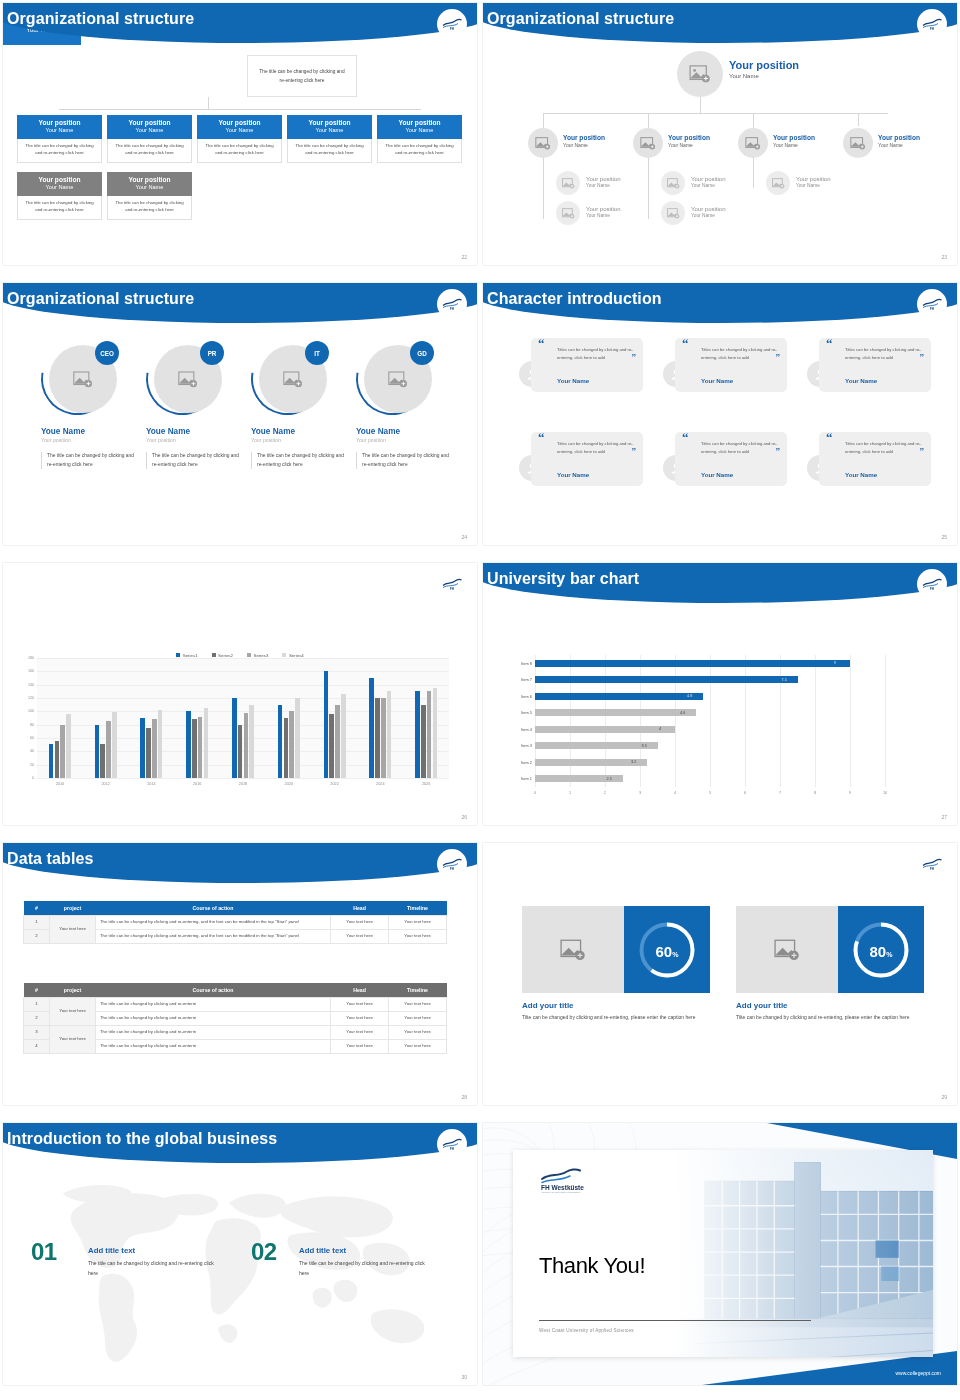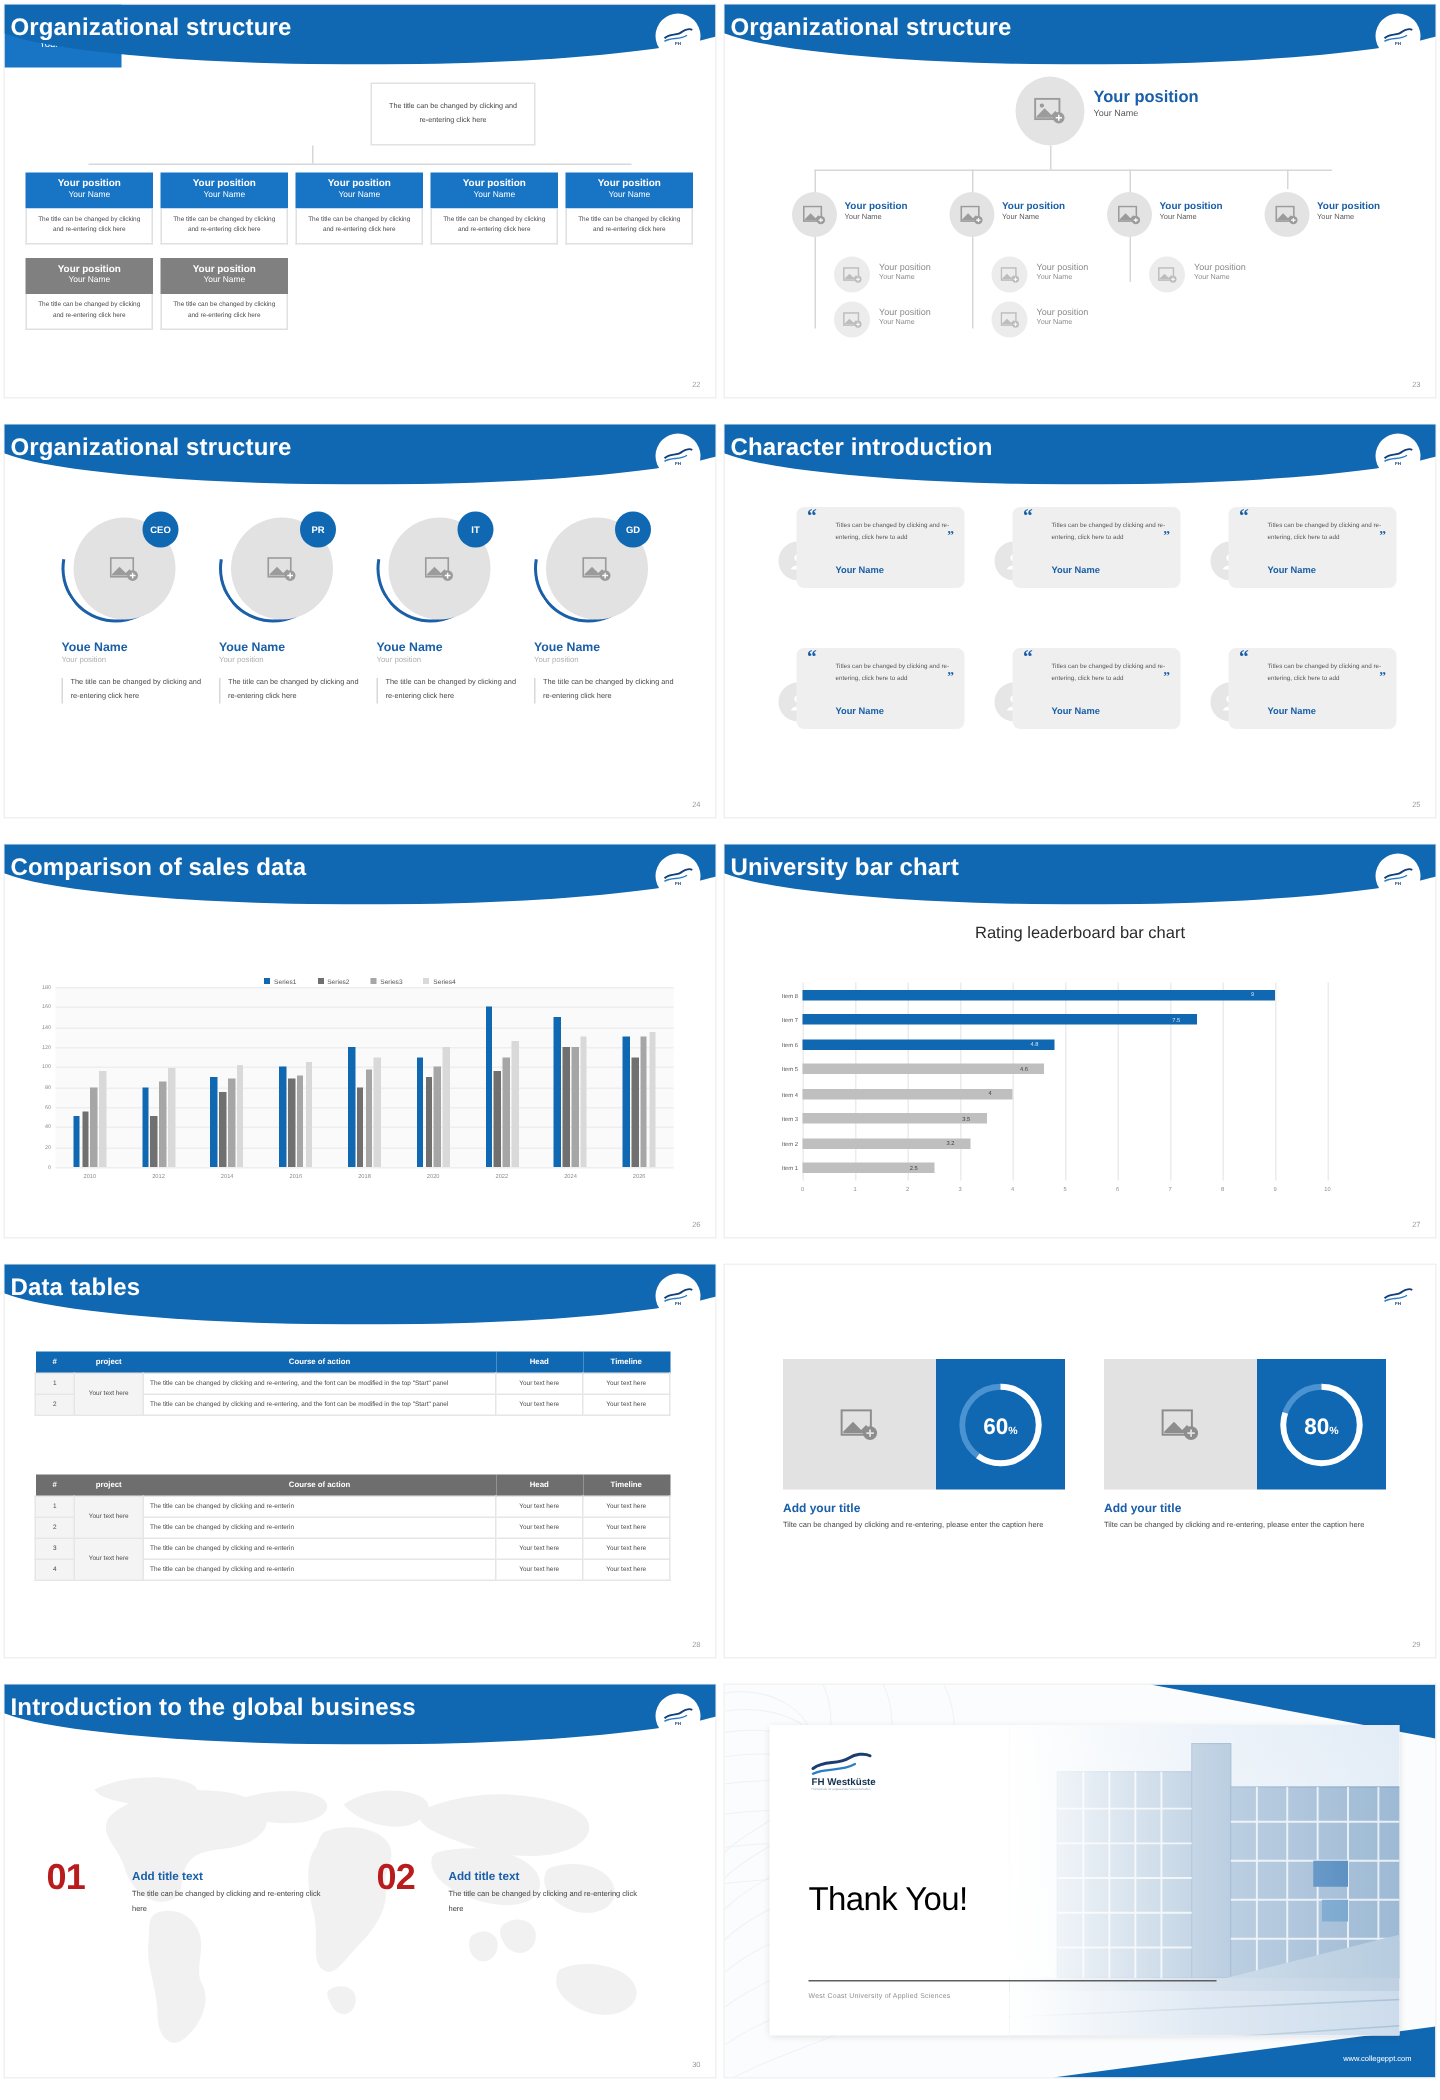--- a/index.html
+++ b/index.html
@@ -98,21 +98,21 @@
   .c-head, .c-time { width:58px; text-align:center; }
 
   
   .donut-box { position:absolute; background:#1168b2; display:flex; align-items:center; justify-content:center; }
   .img-box { position:absolute; background:#e2e2e2; display:flex; align-items:center; justify-content:center; }
   .donut-num { position:absolute; color:#fff; font-weight:bold; }
   .s29-title { color:#1a5fa8; font-weight:bold; font-size:8px; }
   .s29-desc { color:#4a4a4a; font-size:5px; line-height:1.85; margin-top:3px; }
 
   
-  .bignum { color:#b91c1c; font-weight:bold; font-size:24px; letter-spacing:-0.5px; }
+  .bignum { color:#0f766e; font-weight:bold; font-size:24px; letter-spacing:-0.5px; }
   .s30-t { color:#1a5fa8; font-weight:bold; font-size:7.8px; }
   .s30-d { color:#444; font-size:5px; line-height:1.95; margin-top:4px; }
   .worldmap { position:absolute; left:40px; top:40px; width:400px; height:215px; opacity:.5; }
 
   
   .ty-root { position:absolute; inset:0; background:#fbfcfd; overflow:hidden; }
   .ty-card { position:absolute; left:30px; top:27px; right:24px; bottom:28px; background:#fff;
              box-shadow:0 1px 5px rgba(0,0,0,.13); overflow:hidden; }
   .ty-logo { position:absolute; left:26px; top:18px; }
   .ty-h1 { position:absolute; left:26px; top:103px; color:#000000; font-size:22px; font-weight:normal; letter-spacing:-.4px;}
@@ -546,24 +546,20 @@
     <div class="qtext">Titles can be changed by clicking and re-entering, click here to add</div>
     <div class="qname">Your Name</div>
   </div>
 
   <div class="pagenum">25</div>
 </div>
     </div>
 
 <div class="slide">
       <div class="slide-inner">
-  <div class="band">
-    <div class="band-bg"></div>
-    <div class="band-title">Comparison of sales data</div>
-  </div>
   <div class="logo-badge">
     <svg viewBox="0 0 44 26">
             <path d="M4 16 C12 8 20 14 28 7 C32 4 38 3 41 5" stroke="#123f7a" stroke-width="2.4" fill="none"></path>
             <path d="M4 20 C14 14 24 19 34 12" stroke="#2a7fc4" stroke-width="2" fill="none"></path>
             <text x="22" y="25" font-size="6" text-anchor="middle" fill="#123f7a" font-family="sans-serif" font-weight="bold">FH</text>
           </svg>
   </div>
 
   <div id="s26-legend" style="position:absolute;top:80px;width:100%;text-align:center;"><span class="legend-item">
             <span class="legend-sw" style="background: rgb(17, 104, 178);"></span>
@@ -660,21 +656,20 @@
     <div class="band-title">University bar chart</div>
   </div>
   <div class="logo-badge">
     <svg viewBox="0 0 44 26">
             <path d="M4 16 C12 8 20 14 28 7 C32 4 38 3 41 5" stroke="#123f7a" stroke-width="2.4" fill="none"></path>
             <path d="M4 20 C14 14 24 19 34 12" stroke="#2a7fc4" stroke-width="2" fill="none"></path>
             <text x="22" y="25" font-size="6" text-anchor="middle" fill="#123f7a" font-family="sans-serif" font-weight="bold">FH</text>
           </svg>
   </div>
 
-  <div class="chart-title" style="top:53px;font-size:11px;">Rating leaderboard bar chart</div>
   <div id="s27-plot" class="plot" style="left:52px;top:92px;width:350px;height:132px;"></div>
   <div id="s27-axis">
           <div class="vline" style="left: 52px; top: 92px; height: 132px;"></div>
           <div class="xlab" style="left: 42px; width: 20px; top: 228px;">0</div>
           <div class="vline" style="left: 87px; top: 92px; height: 132px;"></div>
           <div class="xlab" style="left: 77px; width: 20px; top: 228px;">1</div>
           <div class="vline" style="left: 122px; top: 92px; height: 132px;"></div>
           <div class="xlab" style="left: 112px; width: 20px; top: 228px;">2</div>
           <div class="vline" style="left: 157px; top: 92px; height: 132px;"></div>
           <div class="xlab" style="left: 147px; width: 20px; top: 228px;">3</div>

